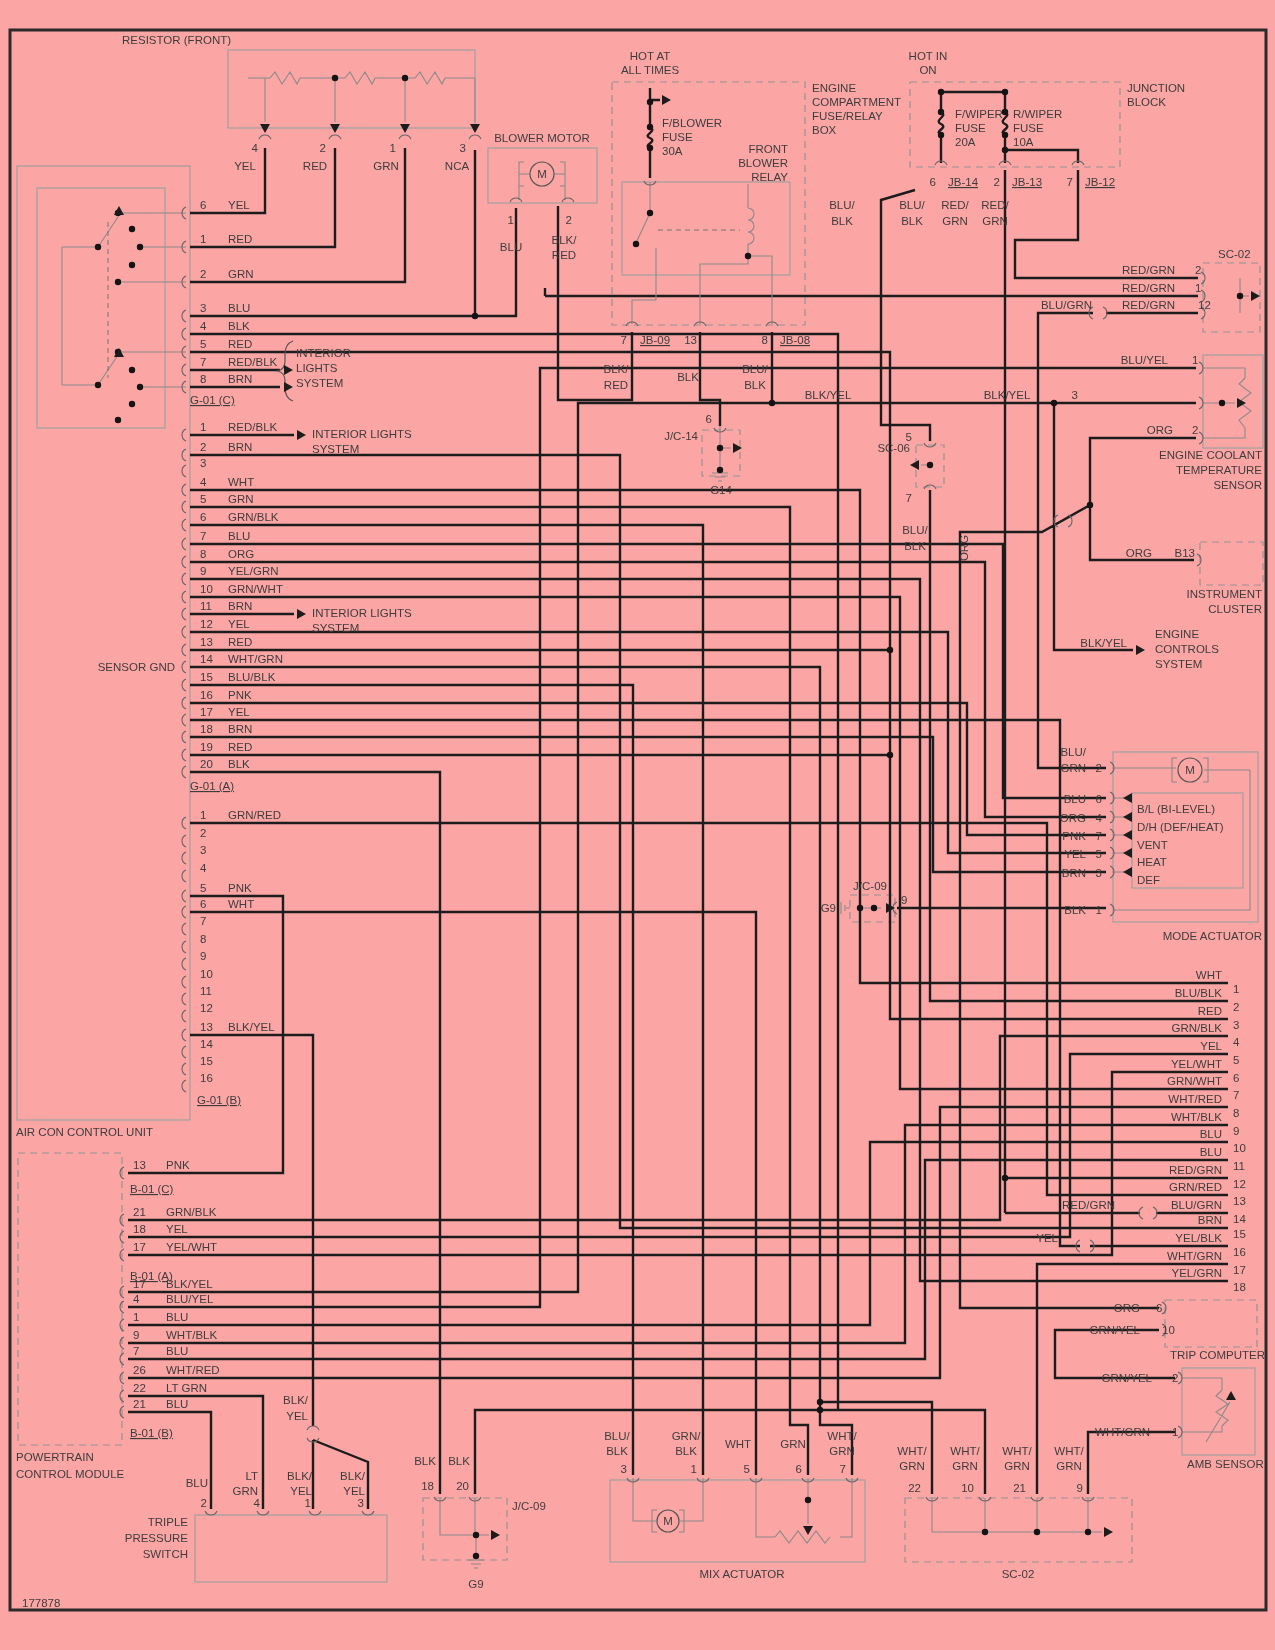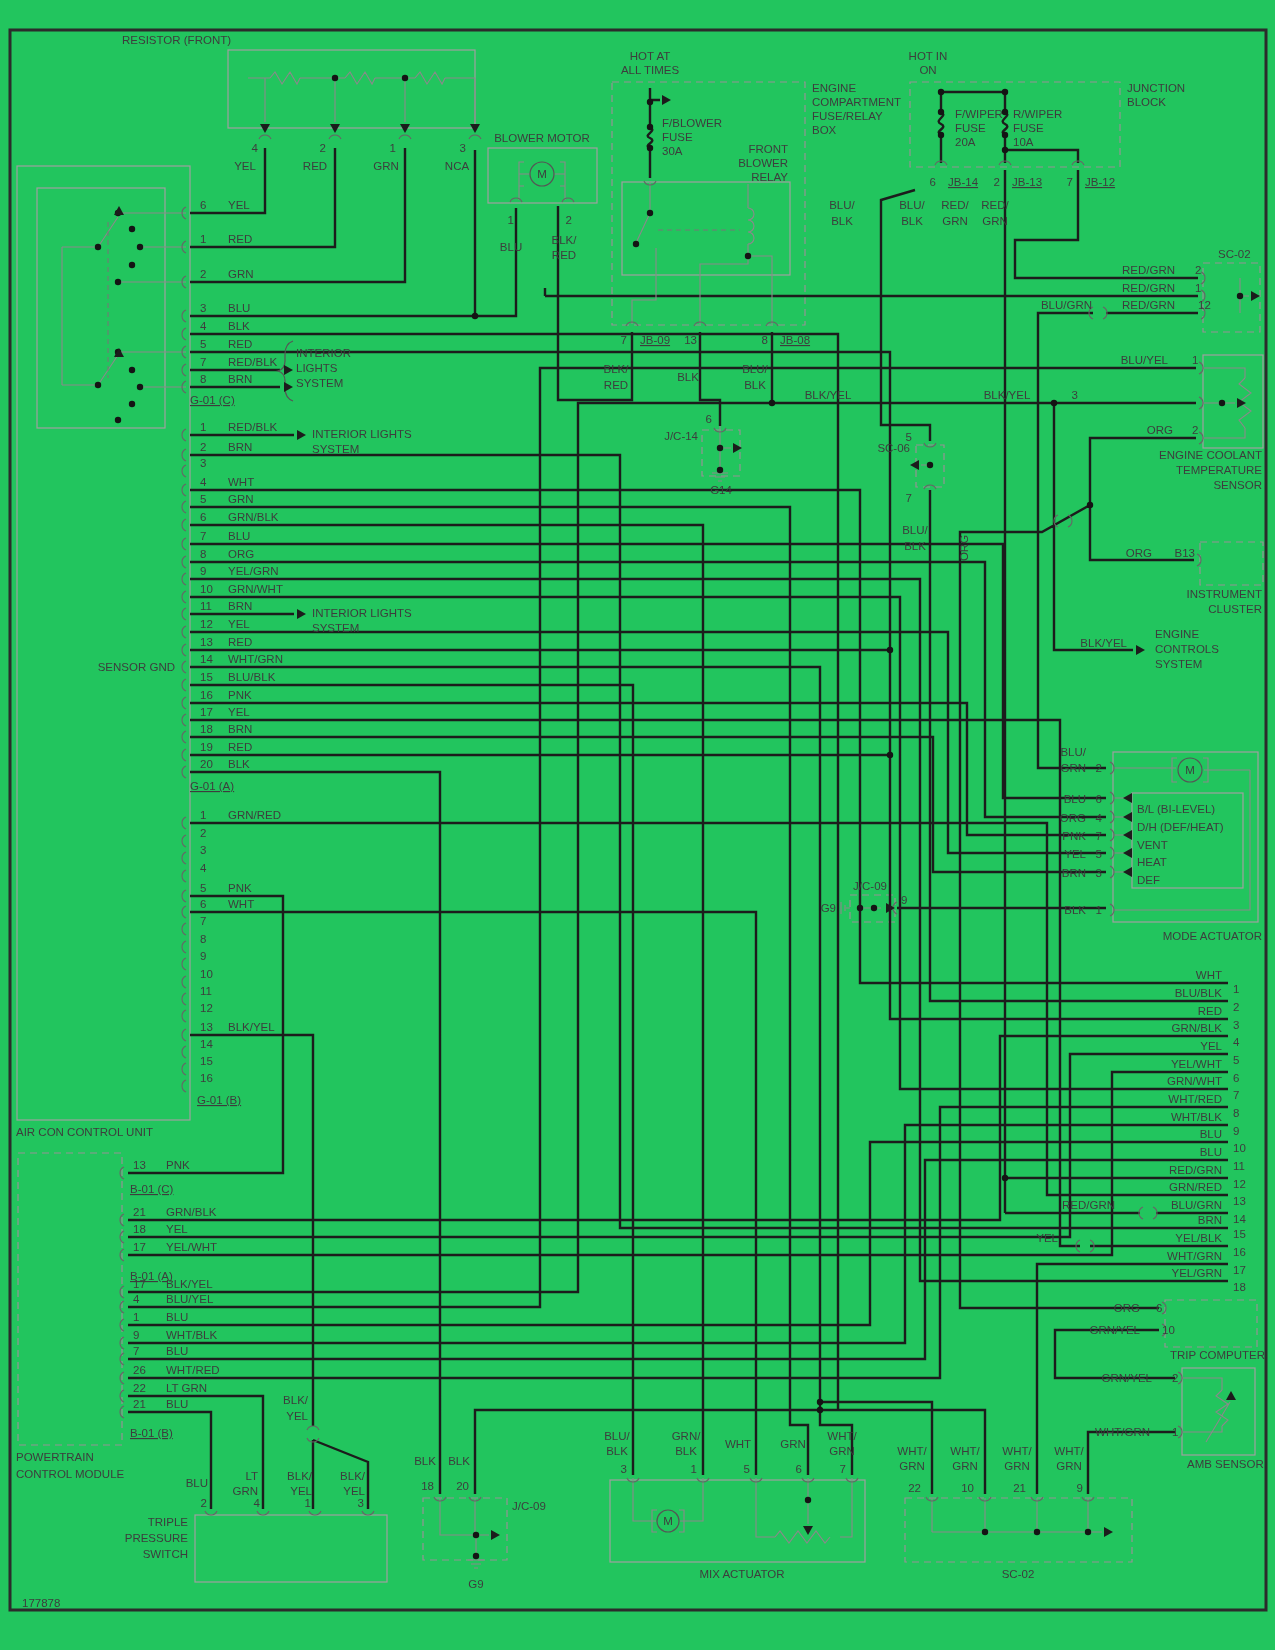--- a/index.html
+++ b/index.html
@@ -1,16 +1,16 @@
 <!DOCTYPE html>
 <html><head>
 <meta charset="utf-8">
 <style>
   html,body{margin:0;padding:0;background:#fff;}
-  #page{position:relative;width:1275px;height:1650px;background:#22c55e;overflow:hidden;}
+  #page{position:relative;width:1275px;height:1650px;background:#fca5a5;overflow:hidden;}
   svg{position:absolute;left:0;top:0;}
   svg text{font-family:"Liberation Sans","DejaVu Sans",sans-serif;font-size:11.5px;fill:#3d3d3d;}
   .wire{stroke:#1c1c1c;stroke-width:2.4;fill:none;}
   .thin{stroke:#8a8a8a;stroke-width:1.1;fill:none;}
   .thind{stroke:#555;stroke-width:1.2;fill:none;}
   .boxs{stroke:#a0a0a0;stroke-width:1.2;fill:none;}
   .boxd{stroke:#949494;stroke-width:1.2;fill:none;stroke-dasharray:7 5;}
   .dashlink{stroke:#777;stroke-width:1;fill:none;stroke-dasharray:5 4;}
   .arc{stroke:#666;stroke-width:1.1;fill:none;}
   .dot{fill:#141414;}

